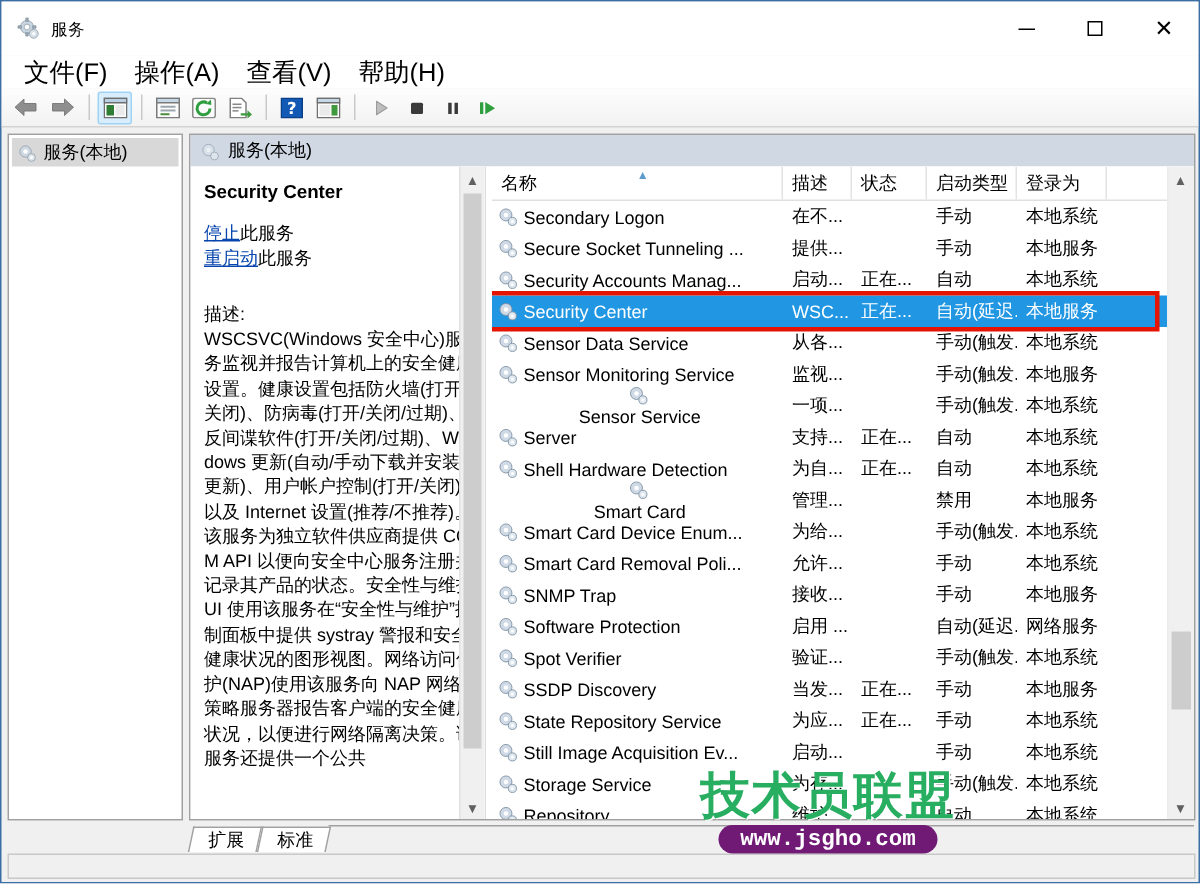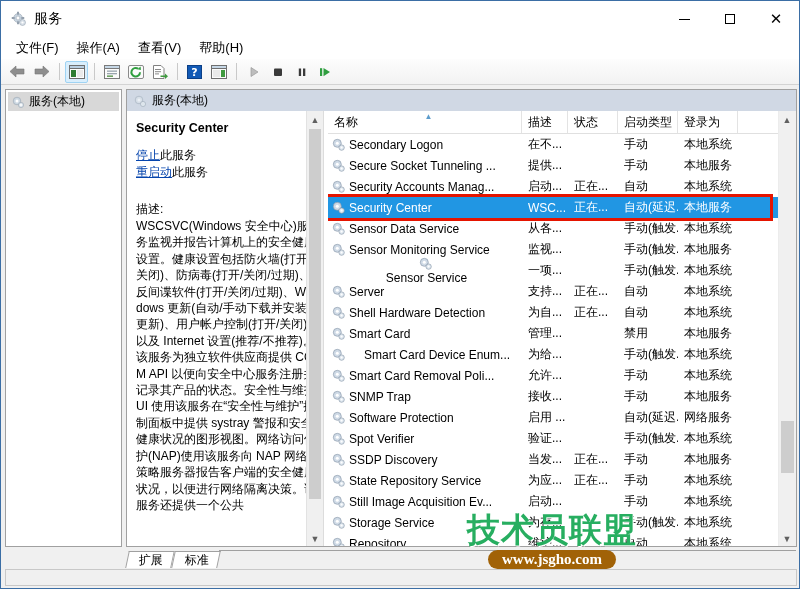--- a/index.html
+++ b/index.html
@@ -31,21 +31,21 @@
     display: flex;
     align-items: center;
   }
   .title-icon {
     width: 16px; height: 16px;
     margin-left: 10px; margin-right: 7px;
     position: relative;
     flex: none;
   }
   .title-text {
-    font-size: 14px;
+    font-size: 11px;
     color: #000;
     letter-spacing: .3px;
   }
   .winbtns {
     position: absolute;
     right: 0; top: 0;
     display: flex;
     height: 36px;
   }
   .winbtn {
@@ -82,21 +82,21 @@
     left: 0; top: 36px;
     width: 798px;
     height: 22px;
     background: #ffffff;
     display: flex;
     align-items: center;
     padding-left: 6px;
     box-sizing: border-box;
   }
   .menuitem {
-    font-size: 13px;
+    font-size: 17px;
     color: #000;
     padding: 2px 9px;
     cursor: default;
   }
 
   
   .toolbar {
     position: absolute;
     left: 0; top: 58px;
     width: 798px;
@@ -375,28 +375,28 @@
     font-family: "DejaVu Sans", sans-serif;
     font-size: 33px;
     font-weight: bold;
     color: #27ae60;
     letter-spacing: 1px;
     line-height: 34px;
     text-shadow: 1px 1px 0 #ffffff;
   }
   .wm-sub {
     margin-top: 3px;
-    background: #a16207;
+    background: #701a75;
     color: #ffffff;
     font-size: 15px;
     font-weight: bold;
     border-radius: 11px;
     padding: 1px 14px;
     display: inline-block;
-    font-family: Liberation Serif, serif;
+    font-family: Liberation Mono, monospace;
   }
 </style>
 </head>
 <body>
 
 <div id="app">
 
   <div class="titlebar">
     <span class="title-icon">
       <svg viewBox="0 0 16 16" width="16" height="16">
@@ -732,37 +732,37 @@
                   </svg></span>
                 <span>Shell Hardware Detection</span>
               </div>
               <div class="cell" style="width: 46px;">为自...</div>
               <div class="cell" style="width: 50px;">正在...</div>
               <div class="cell" style="width: 60px;">自动</div>
               <div class="cell" style="width: 60px;">本地系统</div>
               <div class="cell" style="width: 20px;"></div>
             </div>
             <div class="row">
-              <div class="cell name" style="width: 194px;">
+              <div class="cell name" style="width: 194px; flex-direction: column;">
                 <span class="ico"><svg viewBox="0 0 15 15" width="15" height="15">
                     <circle cx="6.3" cy="6.3" r="4" fill="#cfdae6" stroke="#7f91a3" stroke-width=".6"></circle>
                     <circle cx="6.3" cy="6.3" r="1.5" fill="#ffffff"></circle>
                     <circle cx="10.6" cy="10.6" r="2.7" fill="#dfe7ef" stroke="#7f91a3" stroke-width=".6"></circle>
                     <circle cx="10.6" cy="10.6" r="1" fill="#ffffff"></circle>
                   </svg></span>
                 <span>Smart Card</span>
               </div>
               <div class="cell" style="width: 46px;">管理...</div>
               <div class="cell" style="width: 50px;"></div>
               <div class="cell" style="width: 60px;">禁用</div>
               <div class="cell" style="width: 60px;">本地服务</div>
               <div class="cell" style="width: 20px;"></div>
             </div>
             <div class="row">
-              <div class="cell name" style="width: 194px; gap: 15px;">
+              <div class="cell name" style="width: 194px;">
                 <span class="ico"><svg viewBox="0 0 15 15" width="15" height="15">
                     <circle cx="6.3" cy="6.3" r="4" fill="#cfdae6" stroke="#7f91a3" stroke-width=".6"></circle>
                     <circle cx="6.3" cy="6.3" r="1.5" fill="#ffffff"></circle>
                     <circle cx="10.6" cy="10.6" r="2.7" fill="#dfe7ef" stroke="#7f91a3" stroke-width=".6"></circle>
                     <circle cx="10.6" cy="10.6" r="1" fill="#ffffff"></circle>
                   </svg></span>
                 <span>Smart Card Device Enum...</span>
               </div>
               <div class="cell" style="width: 46px; text-align: center;">为给...</div>
               <div class="cell" style="width: 50px;"></div>

